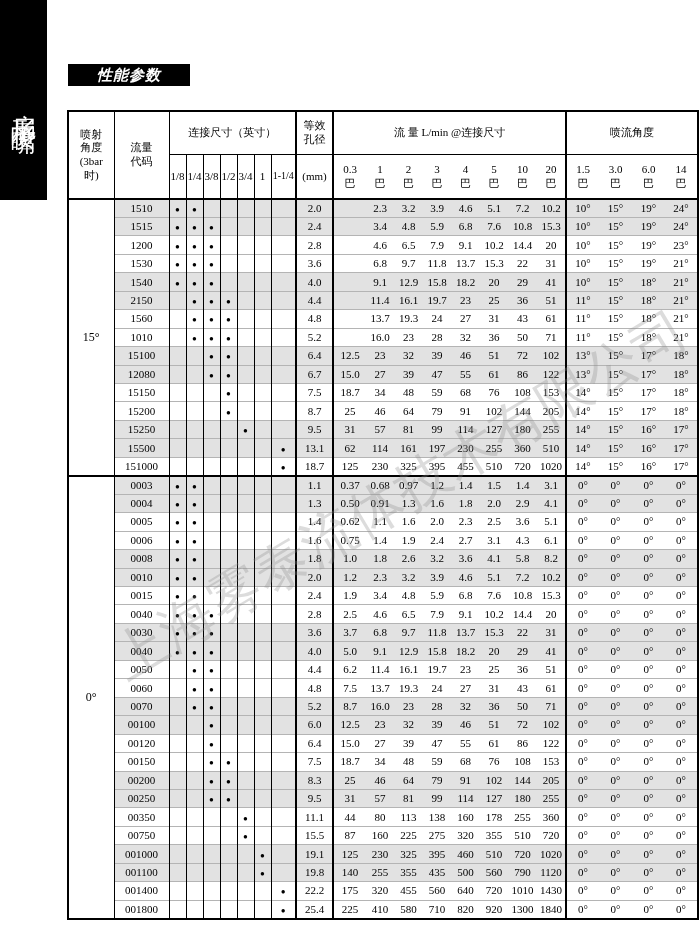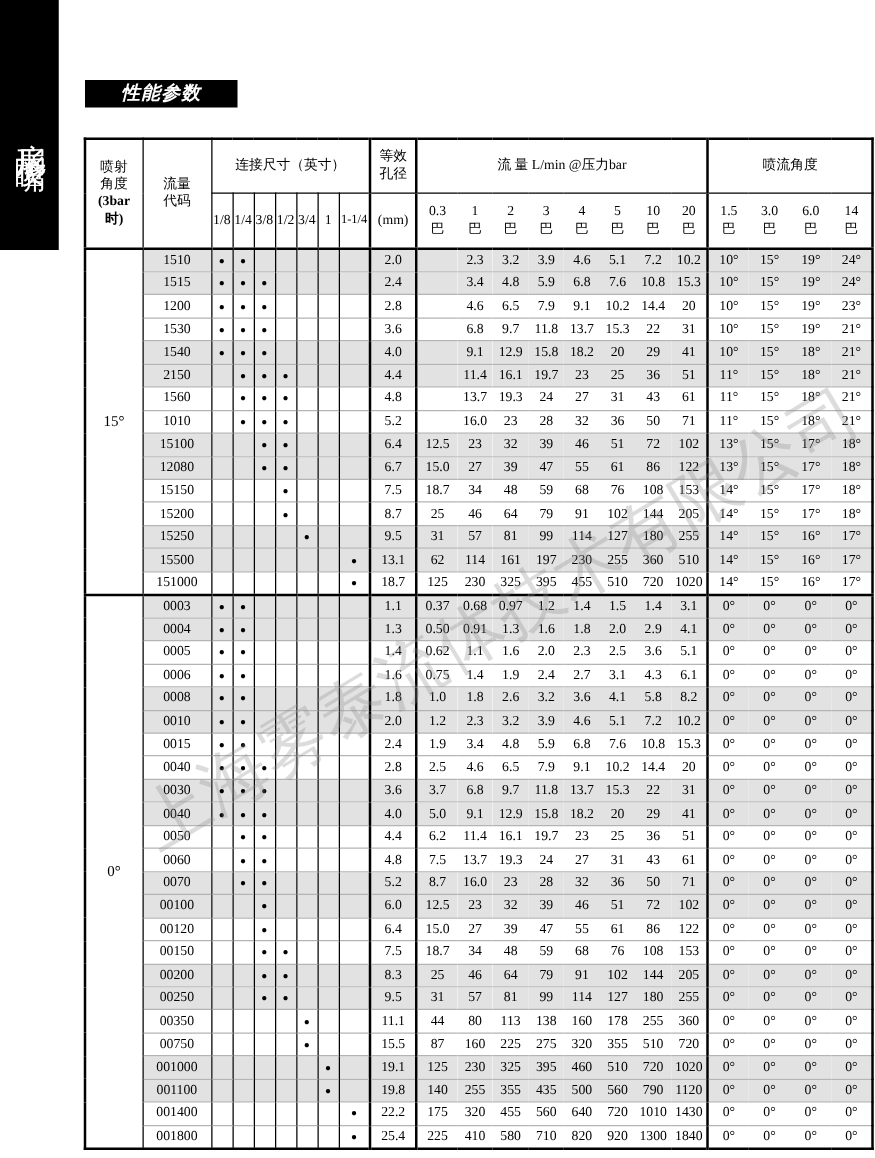--- a/index.html
+++ b/index.html
@@ -48,21 +48,21 @@
   .b-l2{border-left:2px solid #000;}
   .b-b1{border-bottom:1px solid #000;}
   .b-b2{border-bottom:2px solid #000;}
   tbody td{font-size:11px;line-height:1;}
   tbody tr{height:18px;}
   tbody td.rowline{border-top:1px solid #b4b4b4;}
   tbody tr.group-start td{border-top:2px solid #000;}
   td.shade{background:#e2e2e2;}
   td.angle-group{background:#fff;font-size:12px;border-left:none;}
   .dot{font-size:8px;line-height:1;}
-  .hdr-bold{font-weight:bold;}
+  .hdr-bold{font-weight:normal;}
   .sub2{display:block;}
   .code-cell{letter-spacing:0;}
 </style>
 </head>
 <body>
 
 <div class="side-banner">
   <div class="vtext">扇形喷嘴</div>
 </div>
 
@@ -105,21 +105,21 @@
       </th>
       <th rowspan="2" class="b-l1 b-b2">
         <span class="sub2">流量</span>
         <span class="sub2">代码</span>
       </th>
       <th colspan="7" class="b-l1 b-b1">连接尺寸（英寸）</th>
       <th rowspan="1" class="b-l2 b-b1">
         <span class="sub2">等效</span>
         <span class="sub2">孔径</span>
       </th>
-      <th colspan="8" class="b-l2 b-b1">流  量  L/min @压力bar</th>
+      <th colspan="8" class="b-l2 b-b1">流  量  L/min @连接尺寸</th>
       <th colspan="4" class="b-l2 b-b1">喷流角度</th>
     </tr>
     <tr class="sub-row">
       <th class="b-l1 b-b2">1/8</th>
       <th class="b-l1 b-b2">1/4</th>
       <th class="b-l1 b-b2">3/8</th>
       <th class="b-l1 b-b2">1/2</th>
       <th class="b-l1 b-b2">3/4</th>
       <th class="b-l1 b-b2">1</th>
       <th class="b-l1 b-b2" style="font-size:10px">1-1/4</th>

